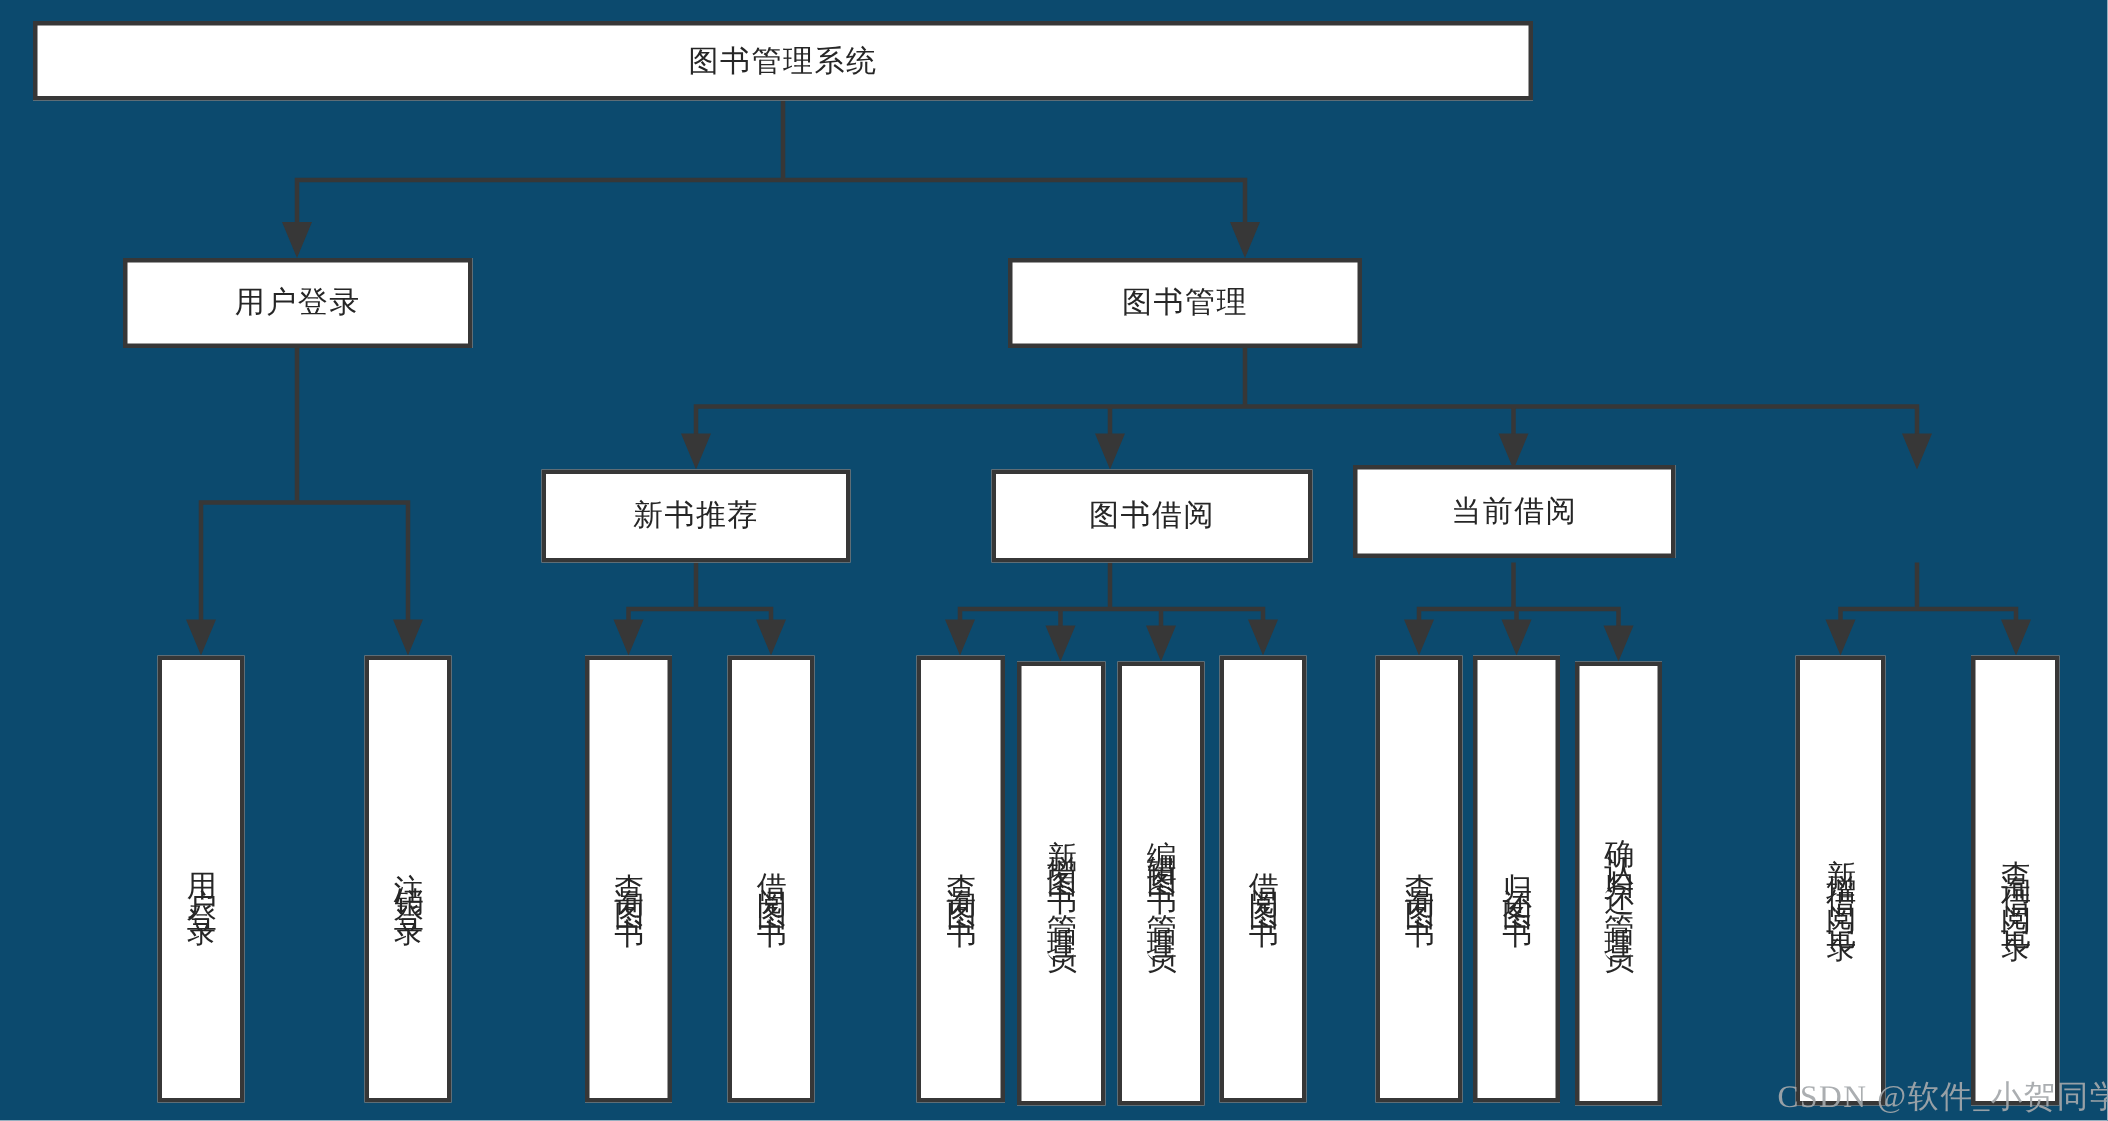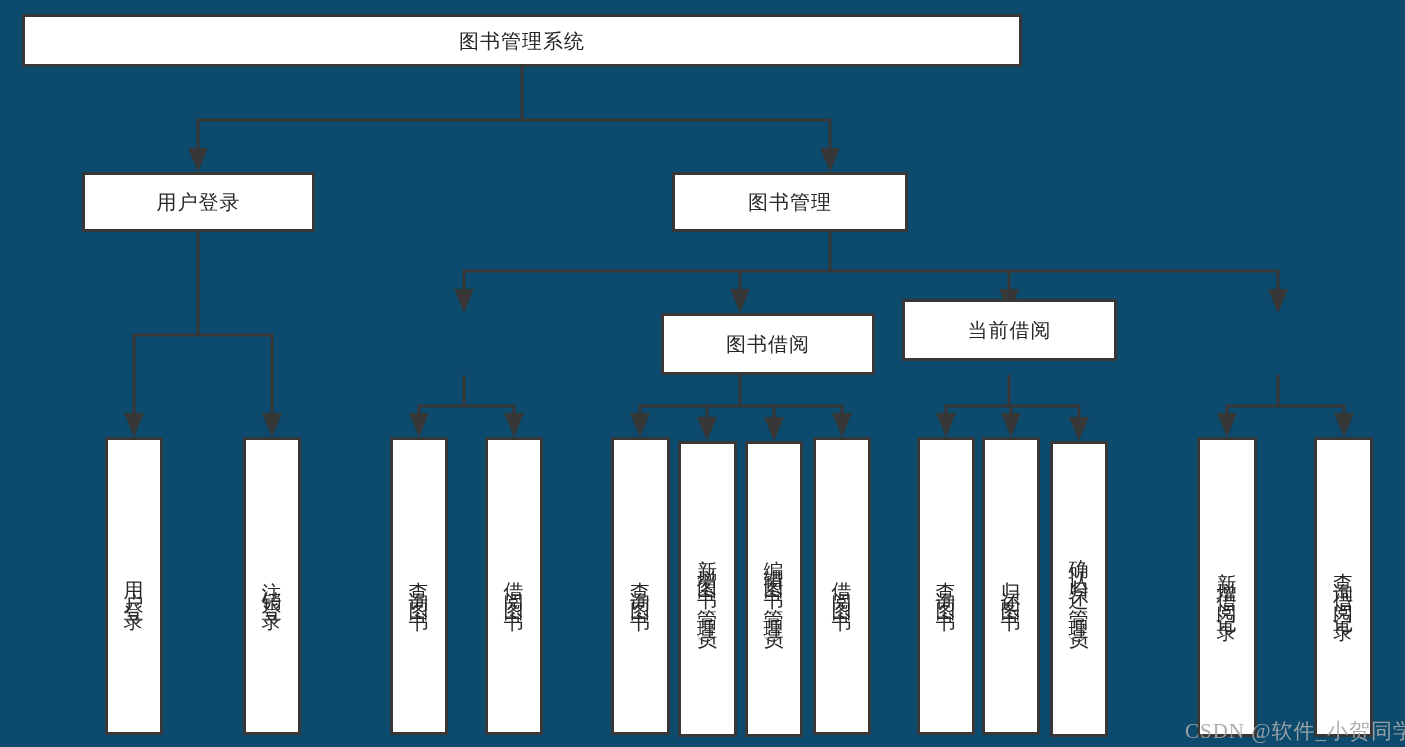--- a/index.html
+++ b/index.html
@@ -55,24 +55,27 @@
     <span>图书管理系统</span>
   </div>
 
   <div class="node" style="left:82px;top:172px;width:233px;height:60px">
     <span>用户登录</span>
   </div>
   <div class="node" style="left:672px;top:172px;width:236px;height:60px">
     <span>图书管理</span>
   </div>
 
+  <div class="node" style="left:361px;top:313px;width:206px;height:62px">
+    <span>新书推荐</span>
+  </div>
   <div class="node" style="left:661px;top:313px;width:214px;height:62px">
     <span>图书借阅</span>
   </div>
-  <div class="node" style="left:902px;top:299px;width:215px;height:62px">
+  <div class="node" style="left:902px;top:310px;width:215px;height:62px">
     <span>当前借阅</span>
   </div>
 
   <div class="node vnode" style="left:105px;top:437px;width:58px;height:298px">
     <span>用户登录</span>
   </div>
   <div class="node vnode" style="left:243px;top:437px;width:58px;height:298px">
     <span>注销登录</span>
   </div>
 

